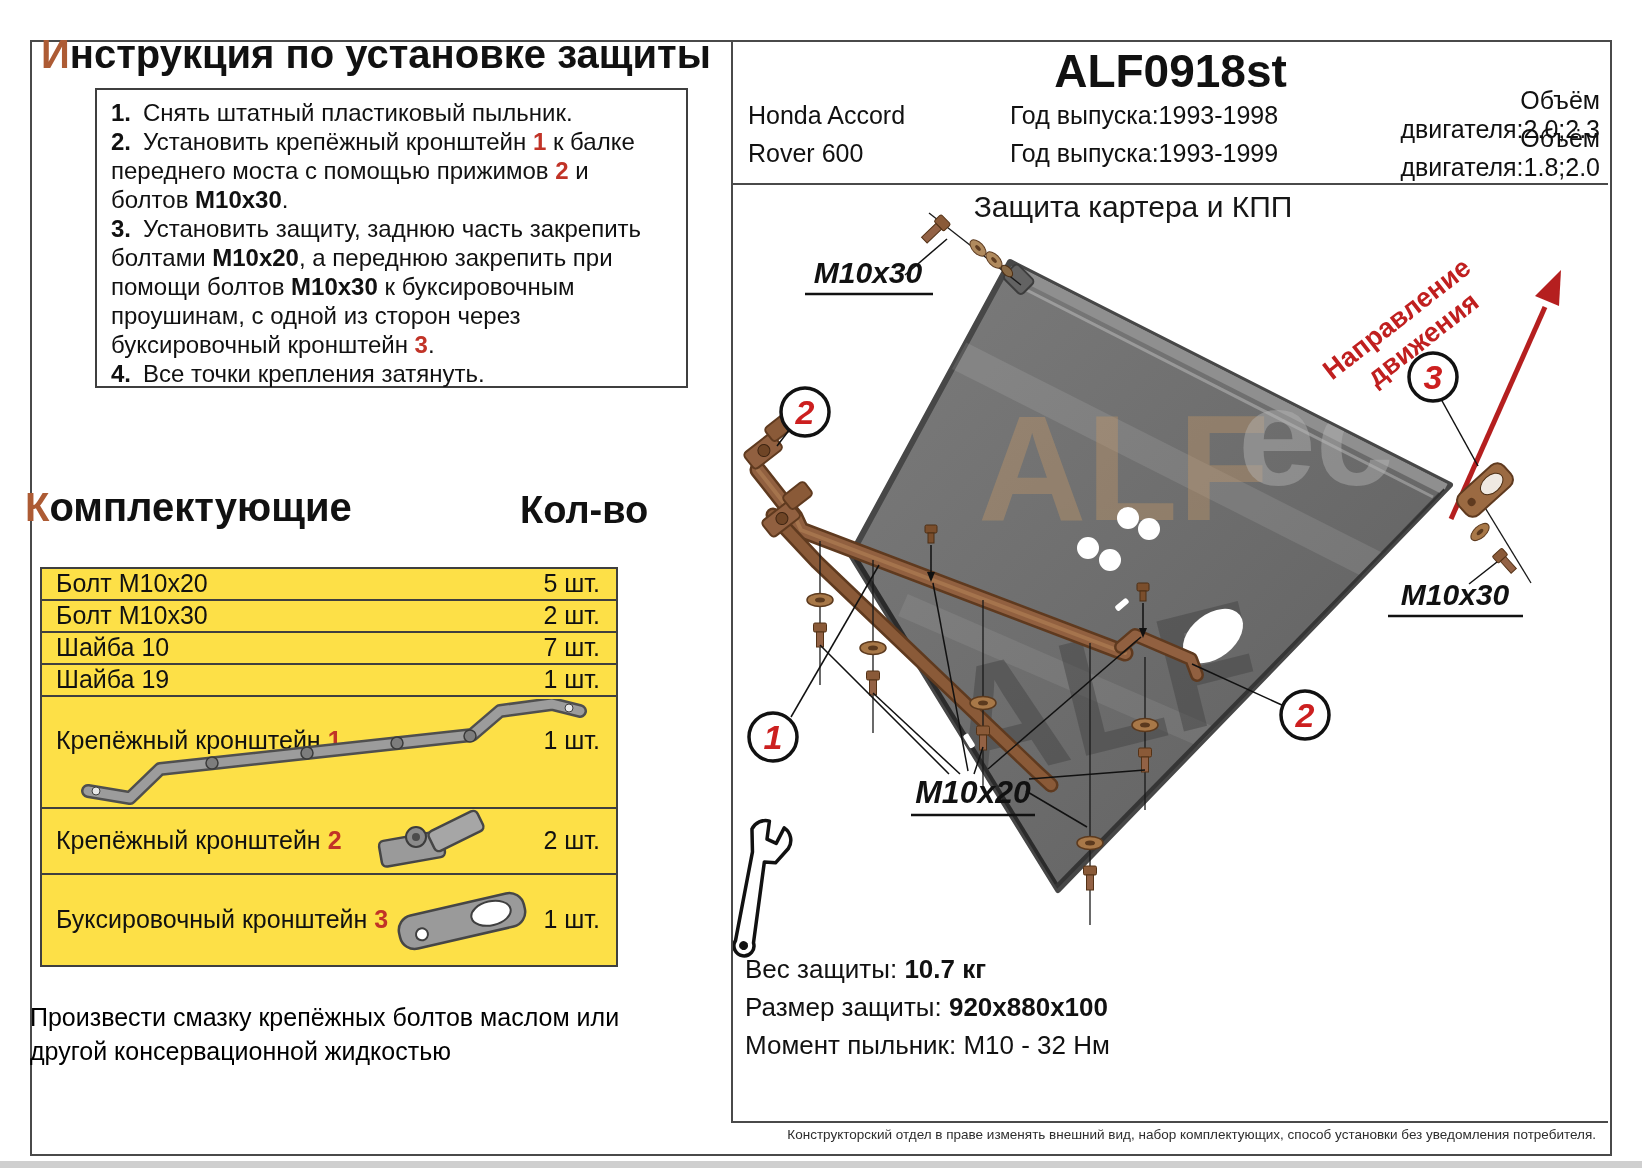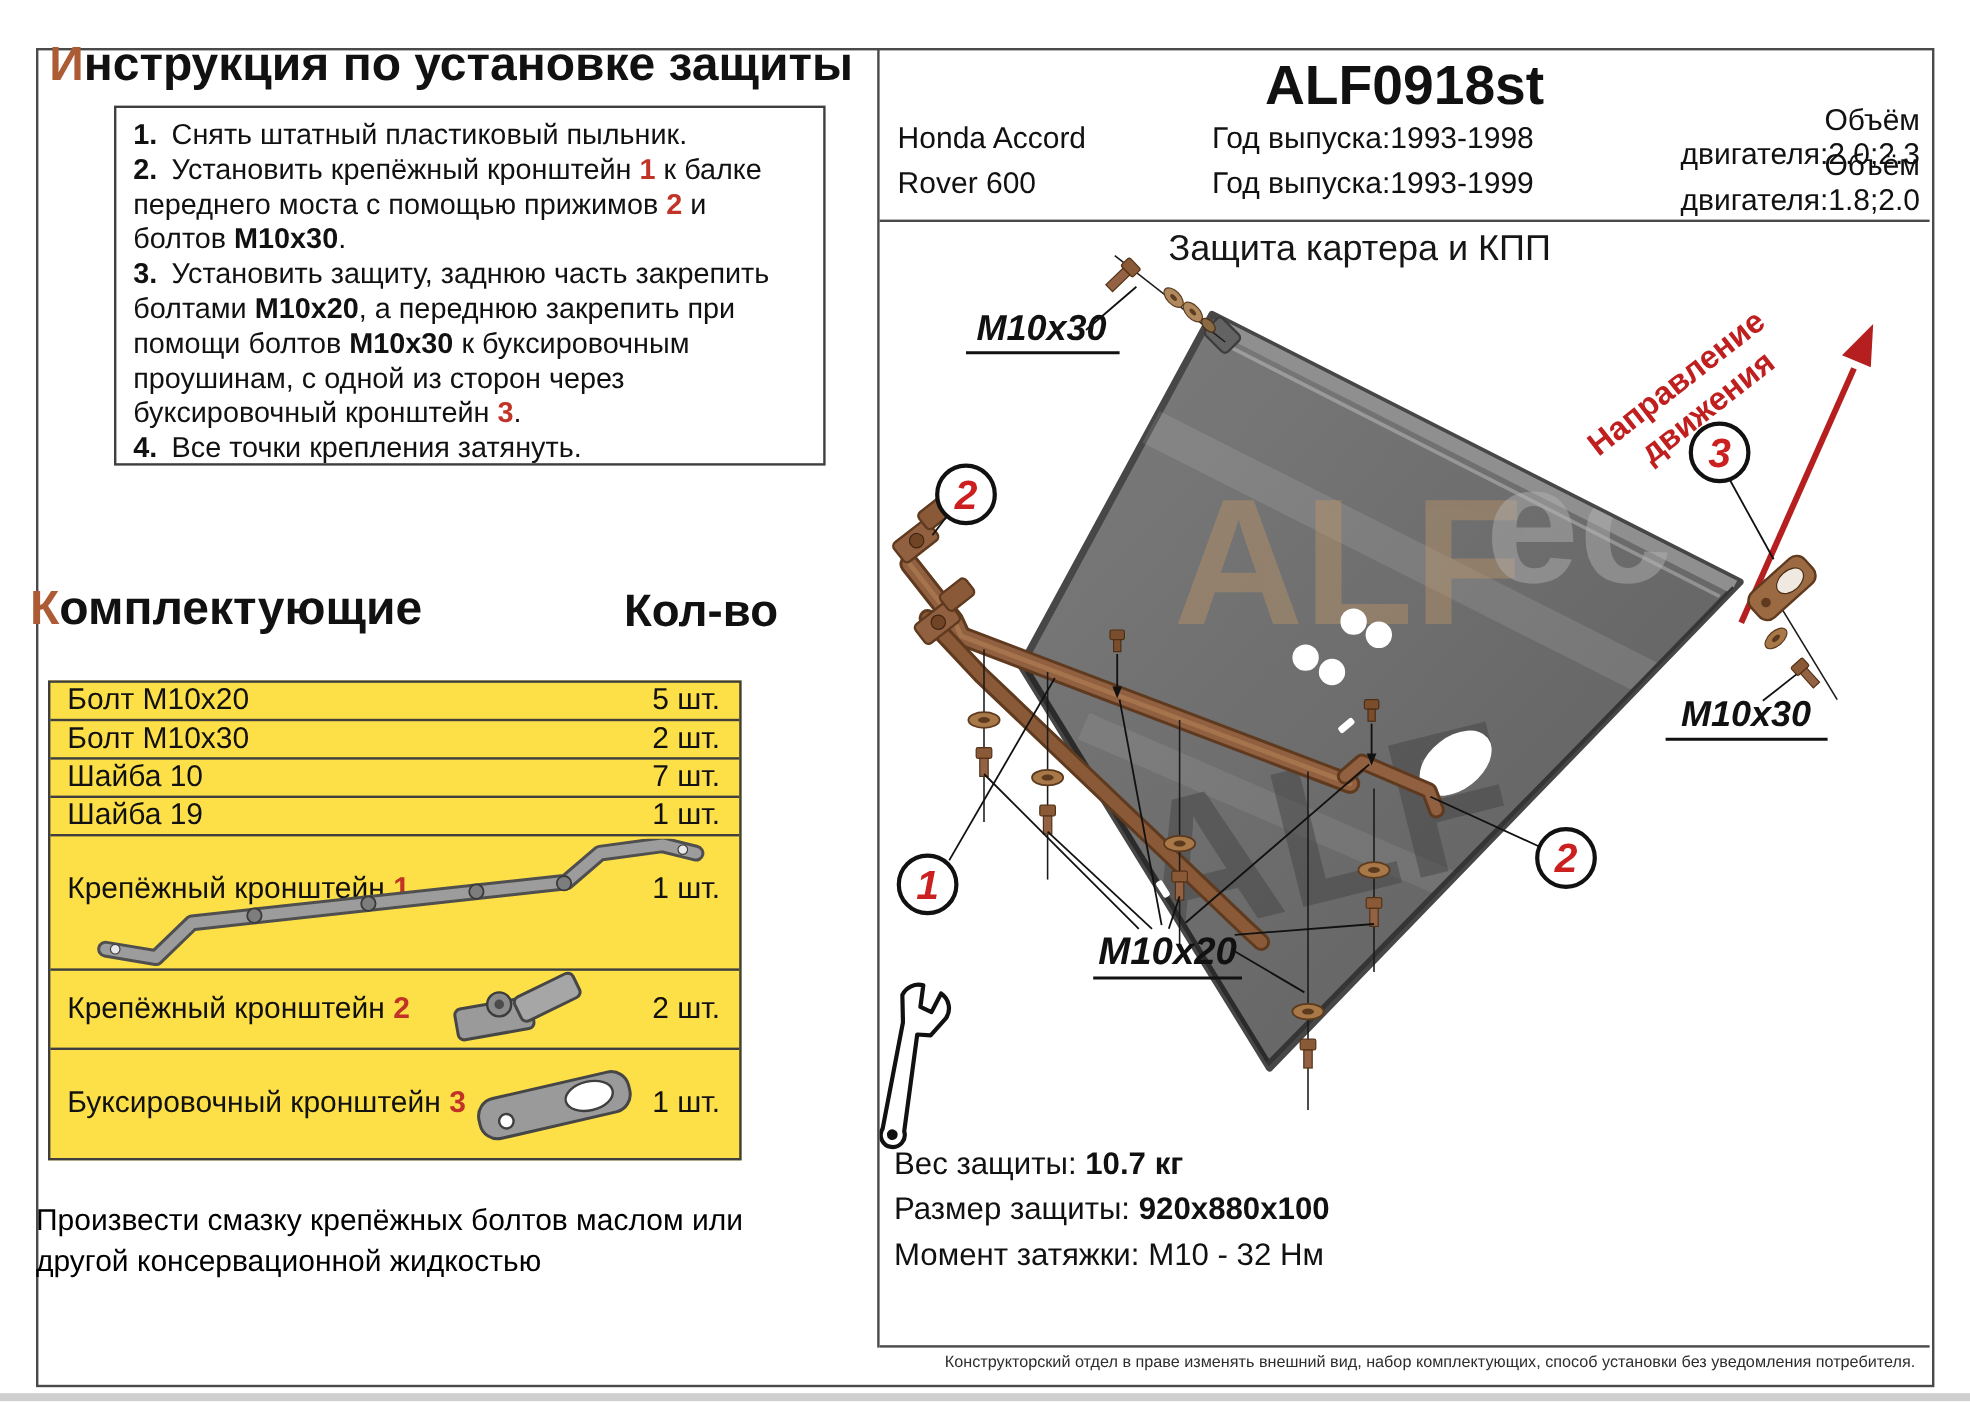--- a/index.html
+++ b/index.html
@@ -371,17 +371,17 @@
 
     <g transform="translate(18,648) rotate(14)">
       <path d="M6 18 L0 -4 A15 15 0 0 1 15 -16 L17 2 L27 4 L31 -13 A15 15 0 0 1 40 6 L31 23 L20 25 L29 106 A10 10 0 1 1 11 108 Z" fill="#fff" stroke="#111" stroke-width="3.5" stroke-linejoin="round"></path>
       <circle cx="20" cy="111" r="4.5" fill="#111"></circle>
     </g>
   </svg>
 
   <div class="abs" id="specs">
     <div><span>Вес защиты: </span><span class="val-b">10.7 кг</span></div>
     <div><span>Размер защиты: </span><span class="val-b">920х880х100</span></div>
-    <div><span>Момент затяжки:  </span><span>М10 - 32 Нм</span></div>
+    <div><span>Момент пыльник:  </span><span>М10 - 32 Нм</span></div>
   </div>
 
   <div class="abs" id="footer-note">Конструкторский отдел в праве изменять внешний вид, набор комплектующих, способ установки без уведомления потребителя.</div>
 </div>
 
 </body></html>

